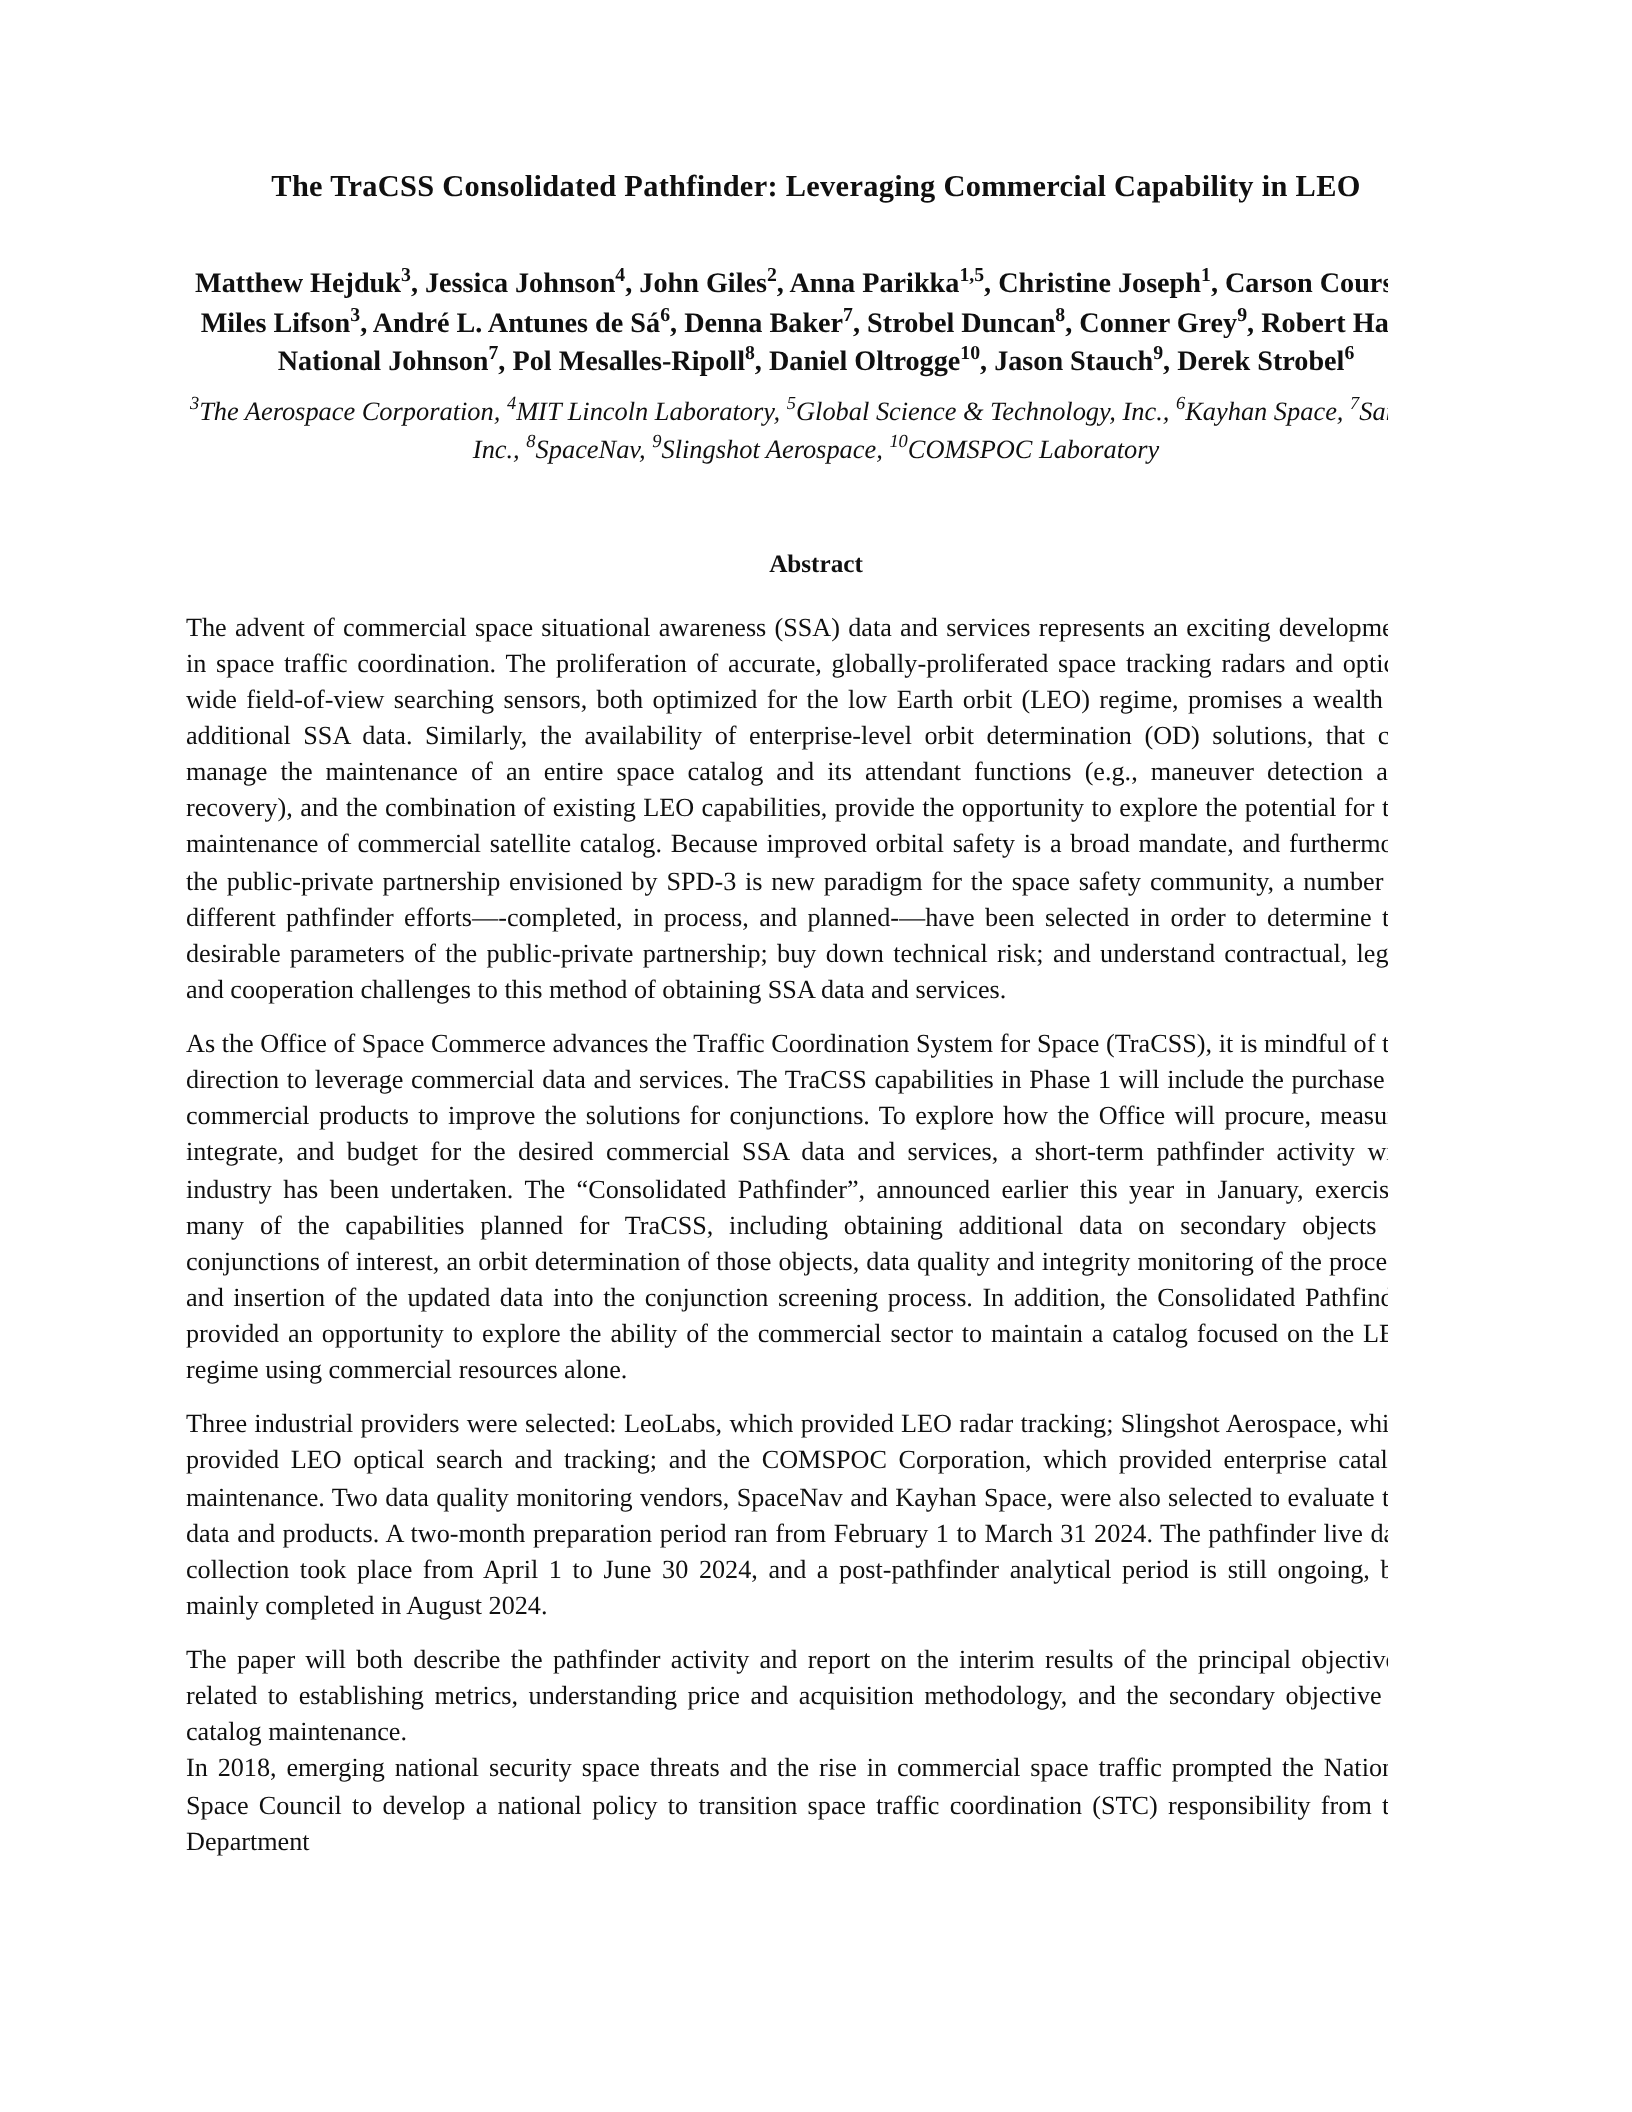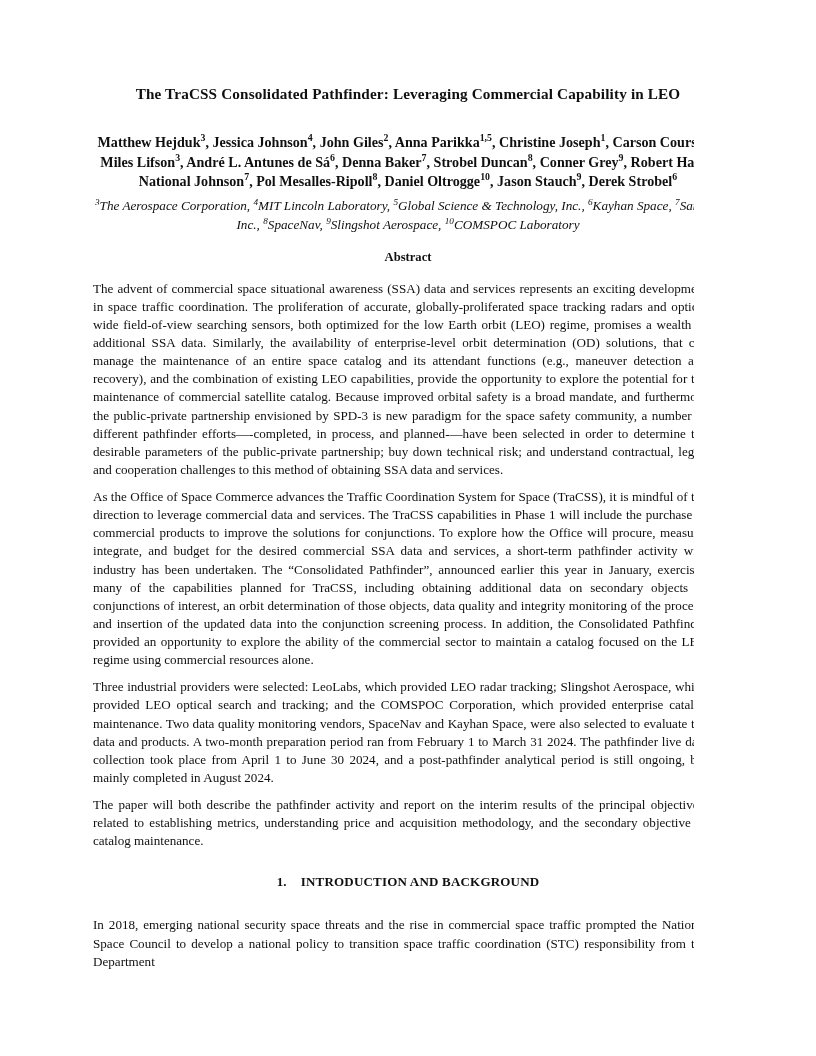--- a/index.html
+++ b/index.html
@@ -56,21 +56,21 @@
     font-style: italic;
     line-height: 1.42;
     margin-top: 5px;
   }
   sup {
     font-size: 0.70em;
     vertical-align: super;
     line-height: 0;
   }
   .abstract-head {
-    margin-top: 15px;
+    margin-top: 40px;
     text-align: center;
     font-size: 12.6px;
     font-weight: bold;
   }
   .body-text {
     margin-top: 15px;
   }
   p.para {
     margin: 0 16px 9px 0;
     font-size: 13.1px;
@@ -141,20 +141,19 @@
 
     <div class="abstract-head">Abstract</div>
 
     <div class="body-text">
       <p class="para">The advent of commercial space situational awareness (SSA) data and services represents an exciting development in space traffic coordination. The proliferation of accurate, globally-proliferated space tracking radars and optical wide field-of-view searching sensors, both optimized for the low Earth orbit (LEO) regime, promises a wealth of additional SSA data. Similarly, the availability of enterprise-level orbit determination (OD) solutions, that can manage the maintenance of an entire space catalog and its attendant functions (e.g., maneuver detection and recovery), and the combination of existing LEO capabilities, provide the opportunity to explore the potential for the maintenance of commercial satellite catalog. Because improved orbital safety is a broad mandate, and furthermore the public-private partnership envisioned by SPD-3 is new paradigm for the space safety community, a number of different pathfinder efforts—-completed, in process, and planned-—have been selected in order to determine the desirable parameters of the public-private partnership; buy down technical risk; and understand contractual, legal, and cooperation challenges to this method of obtaining SSA data and services.</p>
       <p class="para">As the Office of Space Commerce advances the Traffic Coordination System for Space (TraCSS), it is mindful of the direction to leverage commercial data and services. The TraCSS capabilities in Phase 1 will include the purchase of commercial products to improve the solutions for conjunctions. To explore how the Office will procure, measure, integrate, and budget for the desired commercial SSA data and services, a short-term pathfinder activity with industry has been undertaken. The “Consolidated Pathfinder”, announced earlier this year in January, exercised many of the capabilities planned for TraCSS, including obtaining additional data on secondary objects of conjunctions of interest, an orbit determination of those objects, data quality and integrity monitoring of the process, and insertion of the updated data into the conjunction screening process. In addition, the Consolidated Pathfinder provided an opportunity to explore the ability of the commercial sector to maintain a catalog focused on the LEO regime using commercial resources alone.</p>
       <p class="para">Three industrial providers were selected: LeoLabs, which provided LEO radar tracking; Slingshot Aerospace, which provided LEO optical search and tracking; and the COMSPOC Corporation, which provided enterprise catalog maintenance. Two data quality monitoring vendors, SpaceNav and Kayhan Space, were also selected to evaluate the data and products. A two-month preparation period ran from February 1 to March 31 2024. The pathfinder live data collection took place from April 1 to June 30 2024, and a post-pathfinder analytical period is still ongoing, but mainly completed in August 2024.</p>
       <p class="para">The paper will both describe the pathfinder activity and report on the interim results of the principal objectives, related to establishing metrics, understanding price and acquisition methodology, and the secondary objective of catalog maintenance.</p>
     </div>
 
-    <div class="section-head"><span class="section-num">1.</span><span>INTRODUCTION AND BACKGROUND</span></div>
 
     <div>
       <p class="para">In 2018, emerging national security space threats and the rise in commercial space traffic prompted the National Space Council to develop a national policy to transition space traffic coordination (STC) responsibility from the Department</p>
     </div>
 
   </div>
 </div>
 
 </body></html>

